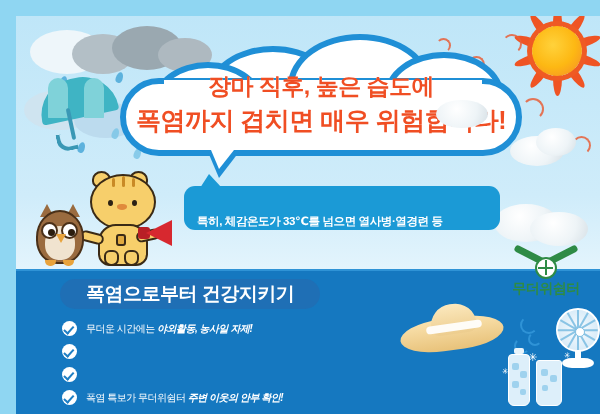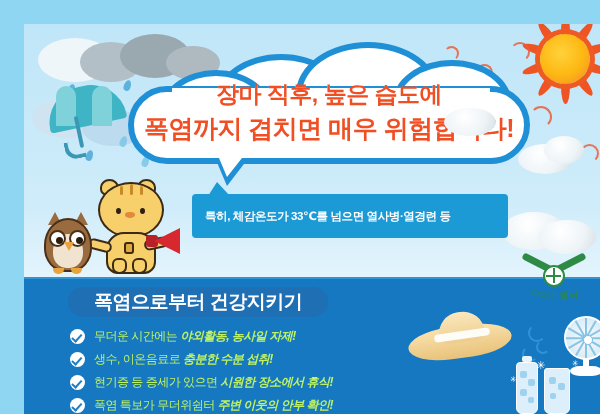--- a/index.html
+++ b/index.html
@@ -1,20 +1,20 @@
 <!DOCTYPE html>
 <html lang="ko"><head>
 <meta charset="utf-8">
 <style>
   html,body{margin:0;padding:0;background:#ffffff;}
   body{width:600px;height:414px;overflow:hidden;
        font-family:"Liberation Sans","DejaVu Sans",sans-serif;}
 
   #poster{position:relative;width:600px;height:414px;
-          background:#8fd6f2;box-sizing:border-box;padding:24px;}
+          background:#8fd6f2;box-sizing:border-box;padding:16px;}
 
   
   .canvas{position:relative;width:584px;height:398px;overflow:hidden;
           background:linear-gradient(180deg,#bfe6f8 0%,#cfecfa 45%,#e8f6fd 68%,#f4fbfe 72%);}
 
   
   .sun{position:absolute;left:498px;top:-8px;width:86px;height:86px;}
   .sun .disc{position:absolute;left:18px;top:18px;width:50px;height:50px;border-radius:50%;
              background:radial-gradient(circle at 42% 38%,#ffd23b 0%,#fdb813 52%,#f4892b 100%);
              box-shadow:0 0 0 5px #ef5a24;}
@@ -62,22 +62,22 @@
   .headline{position:absolute;left:0;top:0;width:418px;height:112px;
             display:flex;flex-direction:column;align-items:center;justify-content:center;
             gap:2px;z-index:4;}
   .headline .l1,.headline .l2{color:#f04e23;font-weight:bold;letter-spacing:-0.5px;
             text-shadow:0 1px 0 #fff;white-space:nowrap;}
   .headline .l1{font-size:23px;}
   .headline .l2{font-size:25px;}
 
   
   .subbox{position:absolute;left:168px;top:170px;width:316px;height:44px;
-          background:#1b9ad6;border-radius:4px;z-index:5;
-          display:flex;flex-direction:column;justify-content:center;padding:0 13px;
+          background:#1b9ad6;border-radius:11px;z-index:5;
+          display:flex;flex-direction:column;justify-content:flex-end;padding:0 13px;
           box-sizing:border-box;}
   .subbox .s1,.subbox .s2{color:#ffffff;font-size:11.5px;font-weight:bold;
           line-height:1.45;letter-spacing:-0.4px;white-space:nowrap;}
   .subtail{position:absolute;left:184px;top:158px;width:0;height:0;
            border-left:9px solid transparent;border-right:13px solid transparent;
            border-bottom:14px solid #1b9ad6;z-index:5;}
 
   
   .tiger{position:absolute;left:62px;top:158px;width:84px;height:92px;z-index:6;}
   .t-head{position:absolute;left:12px;top:0;width:66px;height:56px;border-radius:50%;
@@ -130,39 +130,39 @@
   .logo-roof{position:absolute;left:8px;top:0;width:60px;height:30px;}
   .logo-roof:before,.logo-roof:after{content:"";position:absolute;top:0;
         width:34px;height:7px;background:#2e8b45;border-radius:3px;}
   .logo-roof:before{left:-1px;transform-origin:left center;transform:rotate(27deg);}
   .logo-roof:after{right:-1px;transform-origin:right center;transform:rotate(-27deg);}
   .logo-emb{position:absolute;left:27px;top:13px;width:22px;height:22px;border-radius:50%;
         border:2.5px solid #2e8b45;box-sizing:border-box;background:#fff;}
   .logo-emb:before,.logo-emb:after{content:"";position:absolute;background:#2e8b45;}
   .logo-emb:before{left:7.5px;top:1px;width:2.5px;height:15px;}
   .logo-emb:after{left:1px;top:7.5px;width:15px;height:2.5px;}
-  .logo-txt{position:absolute;left:0;top:36px;width:76px;font-size:10px;font-weight:normal;
+  .logo-txt{position:absolute;left:0;top:36px;width:76px;font-size:14px;font-weight:bold;
         color:#2e8b45;letter-spacing:-0.5px;}
 
   
   .panel{position:absolute;left:0;bottom:0;width:584px;height:145px;background:#1578c0;}
   .panel-top{position:absolute;left:0;top:0;width:584px;height:2px;background:#2f93d6;}
 
   .banner{position:absolute;left:44px;top:10px;height:30px;background:#1f6fb5;
           border-radius:16px;display:flex;align-items:center;padding:0 26px;}
   .banner span{color:#ffffff;font-size:19px;font-weight:bold;letter-spacing:-0.5px;
           white-space:nowrap;}
 
   .list{position:absolute;left:46px;top:48px;}
   .item{display:flex;align-items:center;height:23px;}
   .chk{width:15px;height:15px;border-radius:50%;background:#ffffff;flex:0 0 15px;
        margin-right:9px;position:relative;}
   .chk:before{content:"";position:absolute;left:4px;top:3px;width:4px;height:7.5px;
        border:solid #1f7fc4;border-width:0 2.4px 2.4px 0;transform:rotate(42deg);}
-  .txt{color:#bef264;font-size:12px;letter-spacing:-0.5px;white-space:nowrap;}
+  .txt{color:#ffffff;font-size:10px;letter-spacing:-0.5px;white-space:nowrap;}
   .txt b{font-weight:bold;font-style:italic;}
 
   
   .hat{position:absolute;left:384px;top:288px;width:104px;height:48px;z-index:4;}
   .hat-brim{position:absolute;left:0;top:14px;width:104px;height:32px;
        background:linear-gradient(180deg,#fae2ae 0%,#e8c27a 100%);
        border-radius:52px/20px;transform:rotate(-8deg);}
   .hat-crown{position:absolute;left:30px;top:0;width:46px;height:30px;
        background:linear-gradient(180deg,#fbe8bd 0%,#edcd8e 100%);
        border-radius:26px 26px 10px 10px;transform:rotate(-8deg);}
@@ -335,25 +335,23 @@
         <span>폭염으로부터 건강지키기</span>
       </div>
 
       <div class="list">
         <div class="item">
           <div class="chk"></div>
           <div class="txt"><span>무더운 시간에는 </span><b>야외활동, 농사일 자제!</b></div>
         </div>
         <div class="item">
           <div class="chk"></div>
-          <div class="txt"><span>생수, 이온음료로 </span><b>충분한 수분 섭취!</b></div>
         </div>
         <div class="item">
           <div class="chk"></div>
-          <div class="txt"><span>현기증 등 증세가 있으면 </span><b>시원한 장소에서 휴식!</b></div>
         </div>
         <div class="item">
           <div class="chk"></div>
           <div class="txt"><span>폭염 특보가 무더위쉼터 </span><b>주변 이웃의 안부 확인!</b></div>
         </div>
       </div>
     </div>
 
     <div class="hat">
       <div class="hat-brim"></div>

